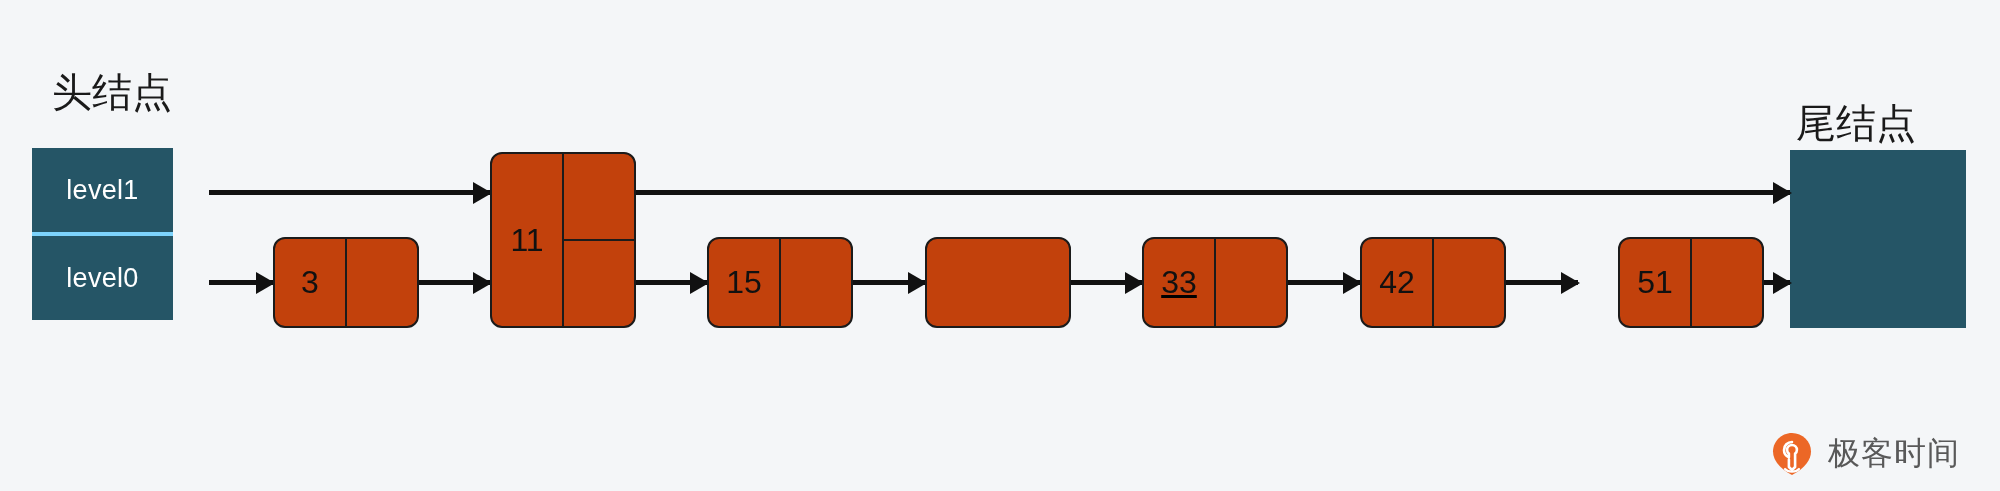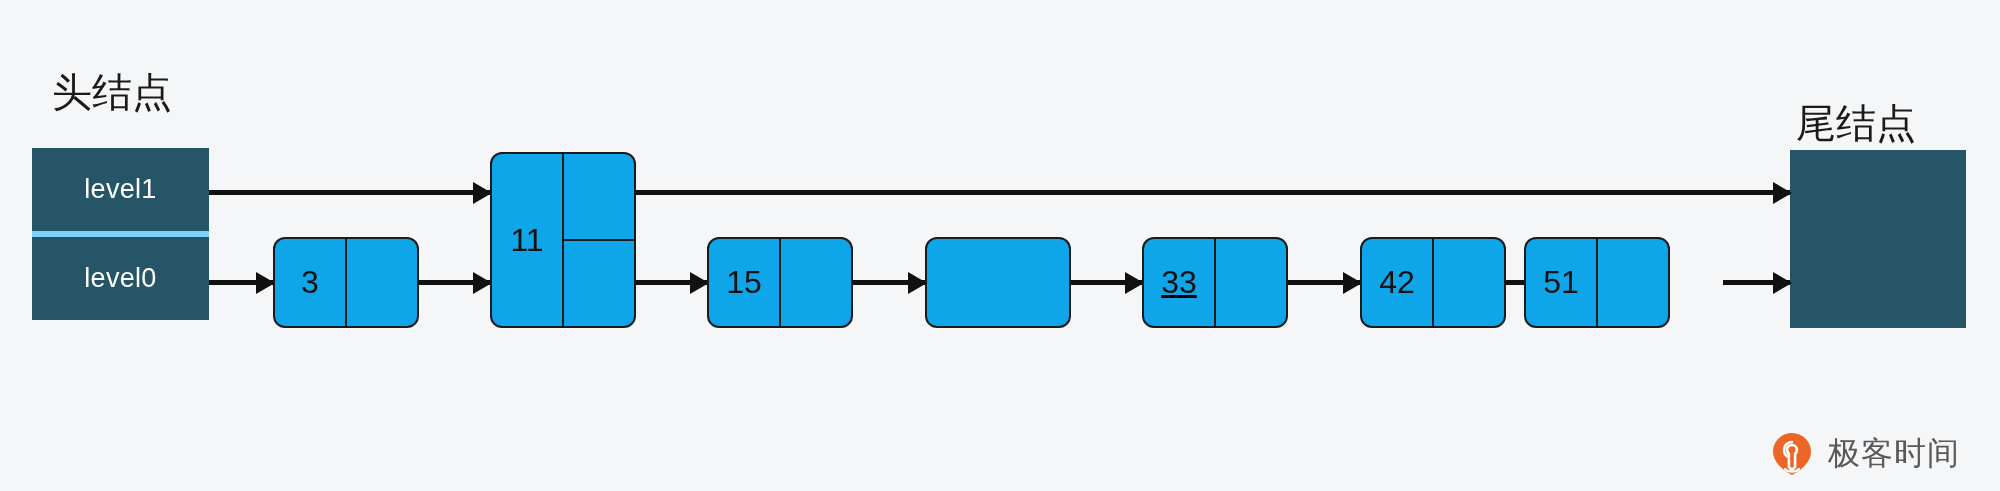--- a/index.html
+++ b/index.html
@@ -29,48 +29,48 @@
   #cap-tail { left: 1796px; top: 72px; margin-top: 31px; }
 
   
   .sentinel {
     position: absolute;
     background: #255566;
     box-sizing: border-box;
   }
   #head-node {
     left: 32px; top: 148px;
-    width: 177px; height: 172px;
+    width: 141px; height: 172px;
     display: flex;
     flex-direction: column;
   }
   .sentinel-cell {
     flex: 1 1 0;
     background: #255566;
     color: #ffffff;
     display: flex;
     align-items: center;
     justify-content: center;
     font-size: 27px;
     letter-spacing: .3px;
   }
   #head-node .sentinel-cell + .sentinel-cell {
-    border-top: 6px solid #7dd3fc;
+    border-top: 4px solid #7dd3fc;
     text-align: center;
   }
   #tail-node {
     left: 1790px; top: 150px;
     width: 176px; height: 178px;
   }
 
   
   .node {
     position: absolute;
     box-sizing: border-box;
-    background: #0ea5e9;
+    background: #c2410c;
     border: 2.5px solid #1b1b1b;
     border-radius: 12px;
     display: flex;
   }
   .node .key-cell {
     width: 72px;
     flex: 0 0 72px;
     display: flex;
     align-items: center;
     justify-content: center;
@@ -207,21 +207,21 @@
     </div>
   </div>
 
   <div class="node lvl0" style="left:1360px;">
     <div class="key-cell">42</div>
     <div class="ptr-col">
       <div class="ptr-cell"></div>
     </div>
   </div>
 
-  <div class="node lvl0" style="left:1524px;">
+  <div class="node lvl0" style="left:1618px;">
     <div class="key-cell">51</div>
     <div class="ptr-col">
       <div class="ptr-cell"></div>
     </div>
   </div>
 
   <div id="logo">
     <span class="mark">
       <svg width="40" height="44" viewBox="0 0 40 44">
         <path d="M20 1 C9.5 1 1 9.3 1 19.4 C1 27.6 6.5 35.6 20 43 C33.5 35.6 39 27.6 39 19.4 C39 9.3 30.5 1 20 1 Z" fill="#ec6726"></path>

